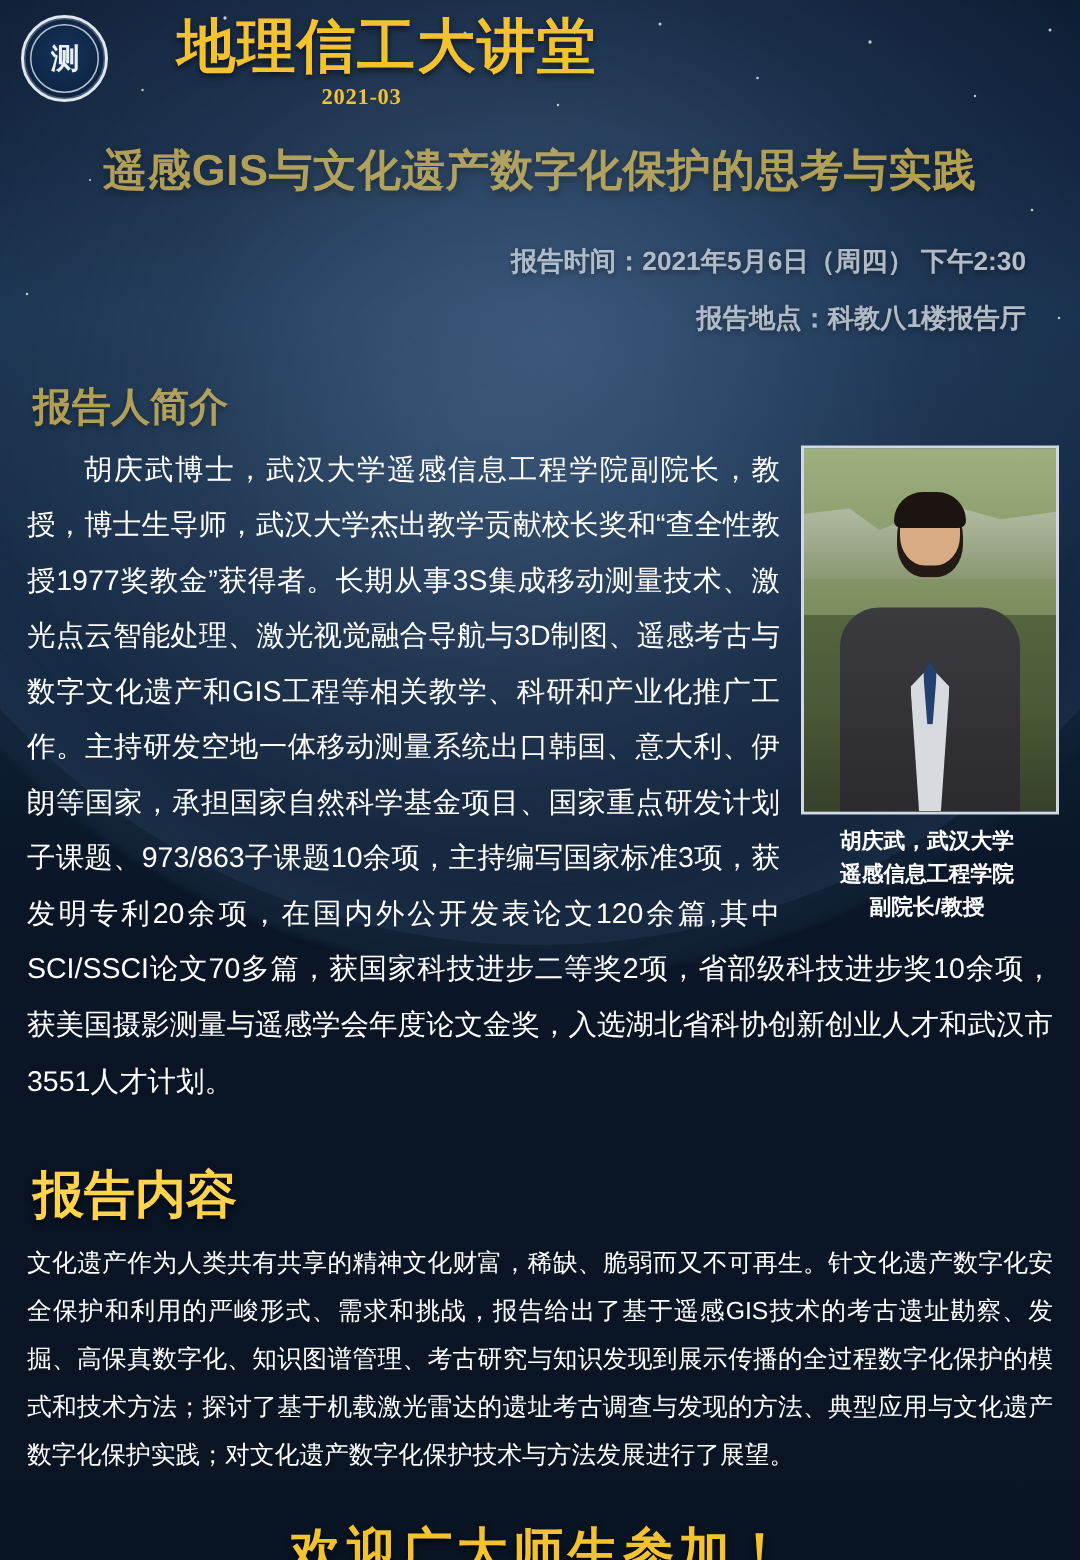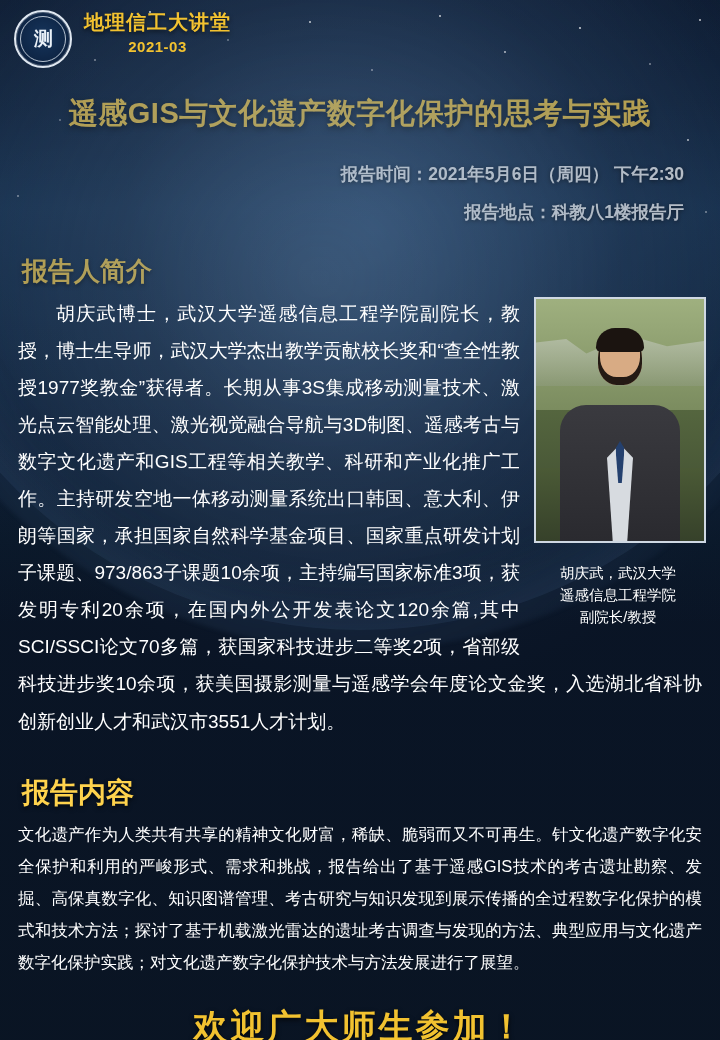--- a/index.html
+++ b/index.html
@@ -91,33 +91,35 @@
     letter-spacing: -1px;
     font-family: "Liberation Serif", serif;
   }
   .title-block {
     display: flex;
     flex-direction: column;
     line-height: 1;
     padding-top: 2px;
   }
   .brand {
-    font-size: 20px;
+    font-size: 39px;
     font-weight: bold;
     color: #f2c230;
     letter-spacing: 1px;
     text-shadow: 0 2px 4px rgba(0,0,0,.6);
+    margin-left: 34px;
   }
   .issue {
     margin-top: 7px;
     font-size: 15px;
     font-weight: bold;
     color: #f2c230;
     text-align: center;
     letter-spacing: .5px;
+    font-family: Liberation Serif, serif;
   }
 
   
   .main-title {
     margin: 6px 0 0 0;
     text-align: center;
     font-size: 29px;
     font-weight: bold;
     color: #ffd34d;
     letter-spacing: .5px;
@@ -206,39 +208,39 @@
     clip-path: polygon(50% 0, 100% 14%, 78% 100%, 22% 100%, 0 14%);
   }
   .photo .person-tie {
     position: absolute; left: 50%; bottom: 24%;
     transform: translateX(-50%);
     width: 9px; height: 42px;
     background: #24406e;
     clip-path: polygon(50% 0, 100% 18%, 70% 100%, 30% 100%, 0 18%);
   }
   .caption {
-    margin-top: 20px;
+    margin-top: 8px;
     color: #ffffff;
     font-size: 14.5px;
-    font-weight: normal;
+    font-weight: bold;
     line-height: 1.5;
   }
   .bio {
     color: #ffffff;
     font-size: 19px;
     line-height: 1.95;
     text-align: justify;
     text-indent: 2em;
     font-family: "Liberation Sans", sans-serif;
   }
   .clearfix::after { content: ""; display: block; clear: both; }
 
   .content-head {
     margin: 34px 0 4px 22px;
-    font-size: 28px;
+    font-size: 34px;
     font-weight: bold;
     color: #ffd34d;
     text-shadow: 0 2px 4px rgba(0,0,0,.7);
     font-family: "Liberation Serif", serif;
   }
   .abstract {
     margin: 6px 18px 16px 18px;
     color: #ffffff;
     font-size: 16.5px;
     line-height: 1.95;

